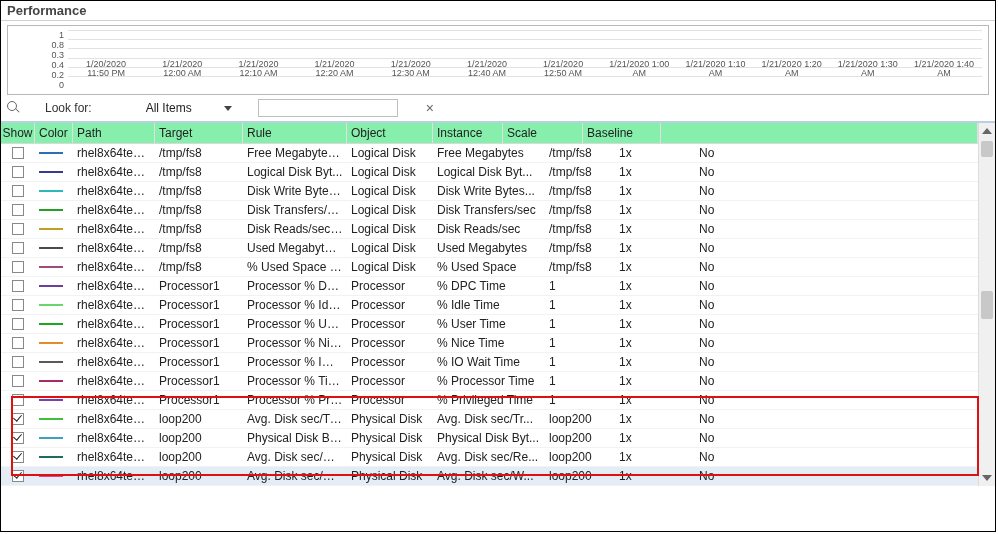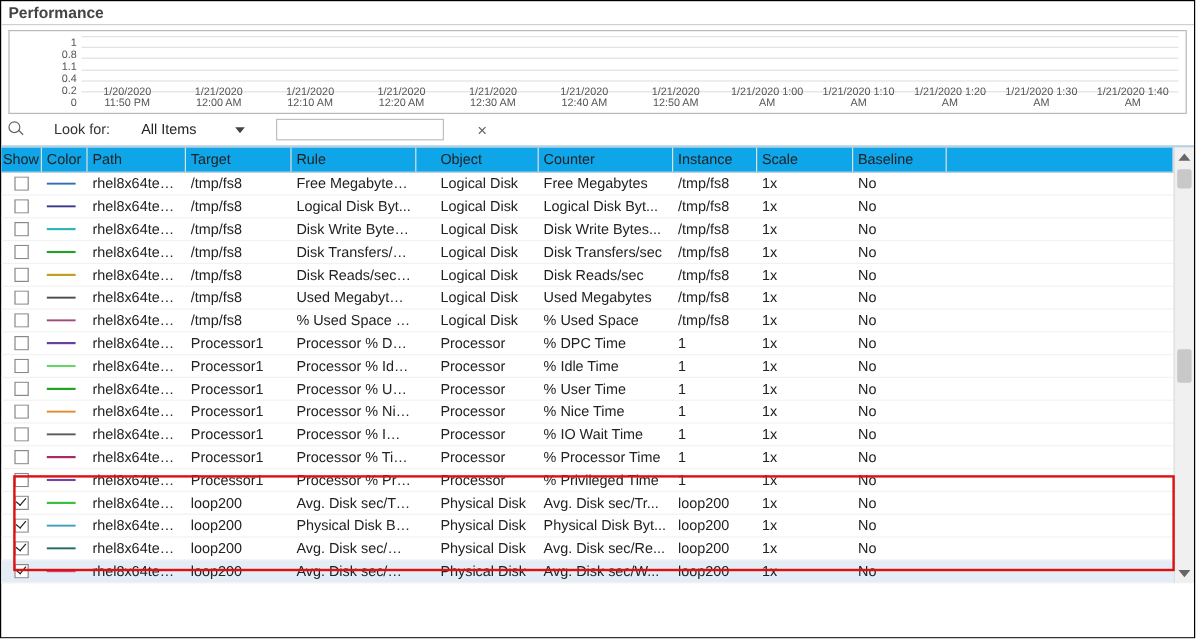--- a/index.html
+++ b/index.html
@@ -5,55 +5,55 @@
   html,body { margin:0; padding:0; font-family: "Segoe UI", Tahoma, sans-serif; font-size:12px; color:#222; background:#fff; }
   .outer { border:1px solid #000000; width:996px; height:532px; box-sizing:border-box; overflow:hidden; position:relative; }
 
   
   .perf-title { font-size:13px; font-weight:600; color:#444; padding:2px 6px; border-bottom:1px solid #d0d0d0; }
   .perf-chart-wrap { padding:4px 6px 0 6px; }
   .perf-chart { border:1px solid #b8b8b8; height:70px; position:relative; box-sizing:border-box; }
   .y-axis { position:absolute; left:6px; top:4px; bottom:18px; width:50px; display:flex; flex-direction:column; justify-content:space-between; align-items:flex-end; font-size:9px; color:#555; }
   .plot { position:absolute; left:60px; right:6px; top:4px; bottom:18px; }
   .gridline { position:absolute; left:0; right:0; height:0; border-top:1px solid #e2e2e2; }
-  .x-axis { position:absolute; left:60px; right:6px; bottom:4px; height:18px; display:flex; font-size:9px; color:#555; }
+  .x-axis { position:absolute; left:60px; right:6px; bottom:16px; height:18px; display:flex; font-size:9px; color:#555; }
   .x-tick { flex:1; text-align:center; line-height:9px; }
   .x-tick div { white-space:nowrap; }
 
   
   .legend-title { font-size:13px; font-weight:600; color:#444; padding:4px 6px 2px 6px; border-top:1px solid #d0d0d0; display:flex; align-items:center; }
   .legend-title .spacer { flex:1; }
   .chev-down { width:10px; height:10px; border-right:1.5px solid #555; border-bottom:1.5px solid #555; transform:rotate(45deg); margin-right:6px; }
 
   
   .lookfor-bar { display:flex; align-items:center; gap:24px; padding:4px 6px; border-bottom:2px solid #b8d0e0;}
   .mag-icon { width:14px; height:14px; position:relative; }
   .mag-icon::before { content:""; position:absolute; width:8px; height:8px; border:1.5px solid #666; border-radius:50%; left:0; top:0; }
   .mag-icon::after { content:""; position:absolute; width:5px; height:0; border-top:1.5px solid #666; left:8px; top:9px; transform:rotate(45deg); }
   .lookfor-label { color:#333; }
-  .combo { display:inline-flex; align-items:center; gap:32px; padding:0 2px; }
+  .combo { display:inline-flex; align-items:center; gap:32px; padding:0 2px;margin-left:28px; }
   .combo .tri { width:0;height:0;border-left:4px solid transparent;border-right:4px solid transparent;border-top:5px solid #444; }
   .searchbox { width:140px; height:18px; border:1px solid #bfbfbf; box-sizing:border-box; }
   .clear-x { color:#666; font-size:14px; padding:0 4px; }
 
   
   .grid-wrap { position:relative; display:flex; }
   .grid { flex:1; }
-  .colheaders { display:flex; background:#0ea5e9; border-bottom:1px solid #d9d9d9; }
+  .colheaders { display:flex; background:#86efac; border-bottom:1px solid #d9d9d9; }
   .colheaders > div { border-right:1px solid #e0e0e0; padding:3px 4px; font-size:12px; color:#222; box-sizing:border-box; overflow:hidden; white-space:nowrap; text-overflow:ellipsis; }
   .rows { }
   .row { display:flex; align-items:center; height:18px; border-bottom:1px solid #f2f2f2; }
   .row > div { box-sizing:border-box; padding:0 4px; white-space:nowrap; overflow:hidden; text-overflow:ellipsis; font-size:12px; }
   .row.selected { background:#e4ecf5; }
   .c-show   { width:34px; display:flex; justify-content:center; }
   .c-color  { width:38px; display:flex; align-items:center; }
   .c-path   { width:82px; }
   .c-target { width:88px; }
   .c-rule   { width:104px; }
-  .c-object { width:86px;margin-left:16px; }
+  .c-object { width:86px; }
   .c-counter{ width:112px; }
   .c-instance{ width:70px; }
   .c-scale  { width:80px; }
   .c-baseline{ width:78px; }
   .c-rest   { flex:1; }
 
   .chk { width:12px; height:12px; border:1px solid #888; background:#fff; position:relative; box-sizing:border-box;}
   .chk.checked::after { content:""; position:absolute; left:2px; top:-1px; width:4px; height:7px; border-right:1.8px solid #222; border-bottom:1.8px solid #222; transform:rotate(40deg); }
   .swatch { width:24px; height:0; }
 
@@ -76,21 +76,21 @@
 
 <div class="outer">
 
   <div class="perf-title">Performance</div>
 
   <div class="perf-chart-wrap">
     <div class="perf-chart">
       <div class="y-axis" id="y-axis">
           <div>1</div>
           <div>0.8</div>
-          <div>1.1</div>
+          <div>0.3</div>
           <div>0.4</div>
           <div>0.2</div>
           <div>0</div>
         </div>
       <div class="plot" id="plot">
           <div class="gridline" style="top: 0%;"></div>
           <div class="gridline" style="top: 20%;"></div>
           <div class="gridline" style="top: 40%;"></div>
           <div class="gridline" style="top: 60%;"></div>
           <div class="gridline" style="top: 80%;"></div>
@@ -163,21 +163,20 @@
 
   <div class="grid-wrap">
     <div class="grid">
       <div class="colheaders" id="colheaders">
           <div class="c-show">Show</div>
           <div class="c-color">Color</div>
           <div class="c-path">Path</div>
           <div class="c-target">Target</div>
           <div class="c-rule">Rule</div>
           <div class="c-object">Object</div>
-          <div class="c-counter">Counter</div>
           <div class="c-instance">Instance</div>
           <div class="c-scale">Scale</div>
           <div class="c-baseline">Baseline</div>
           <div class="c-rest"></div>
         </div>
       <div class="rows" id="rows">
           <div class="row">
             <div class="c-show">
               <div class="chk"></div>
             </div>

